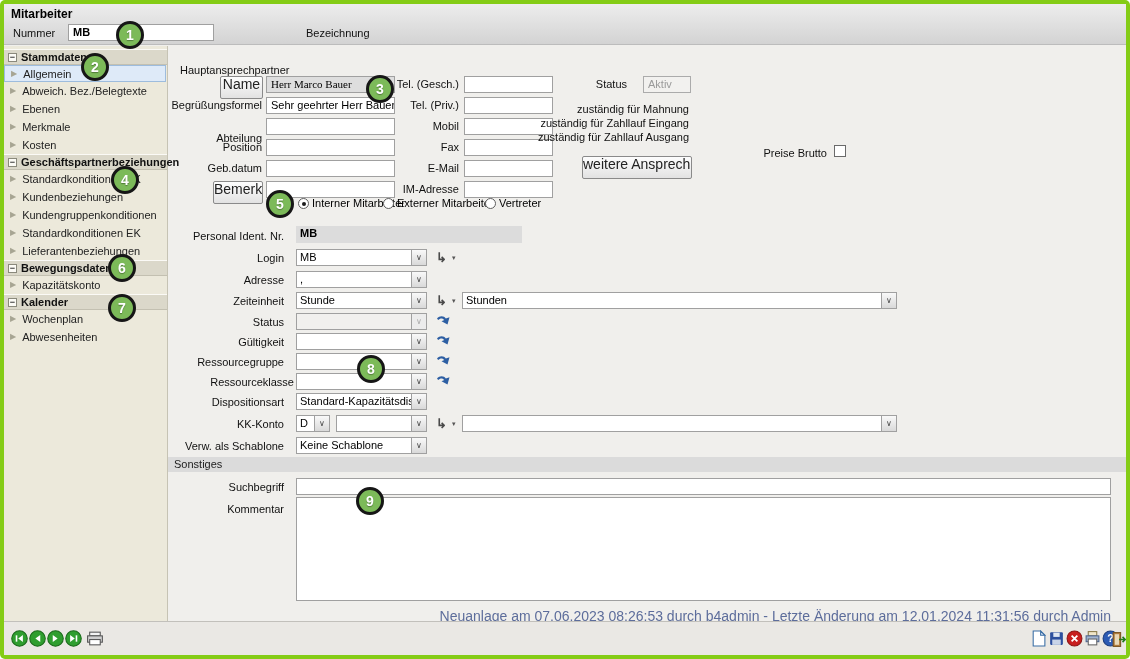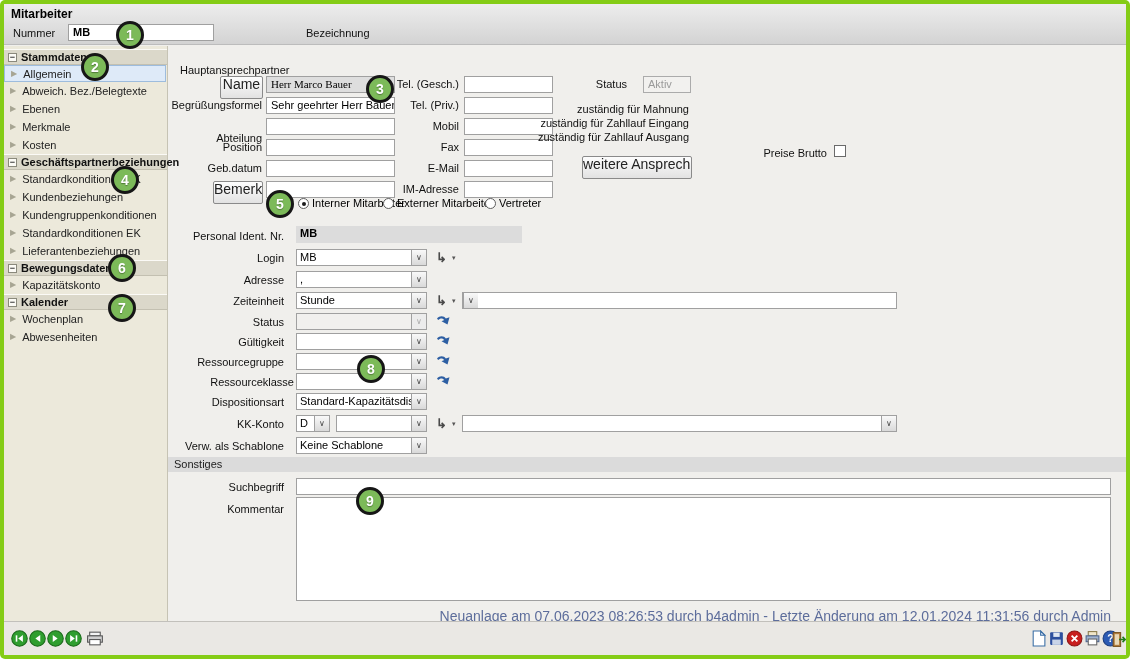--- a/index.html
+++ b/index.html
@@ -224,20 +224,21 @@
   </div>
 
   <div class="lbl" style="left:120px;top:291px;width:160px;">Zeiteinheit</div>
   <div class="combo" style="left:292px;top:288px;width:131px;">
     <span class="val">Stunde</span>
         <span class="dd">∨</span>
   </div>
   <div class="hookarrow" style="left:432px;top:290px;">↳</div>
   <div class="hookdd" style="left:448px;top:293px;">▾</div>
   <div class="combo" style="left:458px;top:288px;width:435px;">
+    <span class="val">Stunden</span>
         <span class="dd">∨</span>
   </div>
 
   <div class="lbl" style="left:120px;top:312px;width:160px;">Status</div>
   <div class="combo dis" style="left:292px;top:309px;width:131px;">
     <span class="val"></span>
         <span class="dd">∨</span>
   </div>
   <svg class="bluearrow" style="left:432px;top:311px;" viewBox="0 0 15 12">
         <path d="M1 3.5 C3.5 0.5 8 0.5 9.8 3.6 L13.5 2.2 11.5 9.5 5.5 6.2 8.3 5.1 C6.8 2.8 4 3 2.2 5 Z" fill="#2e5fa3"></path>

